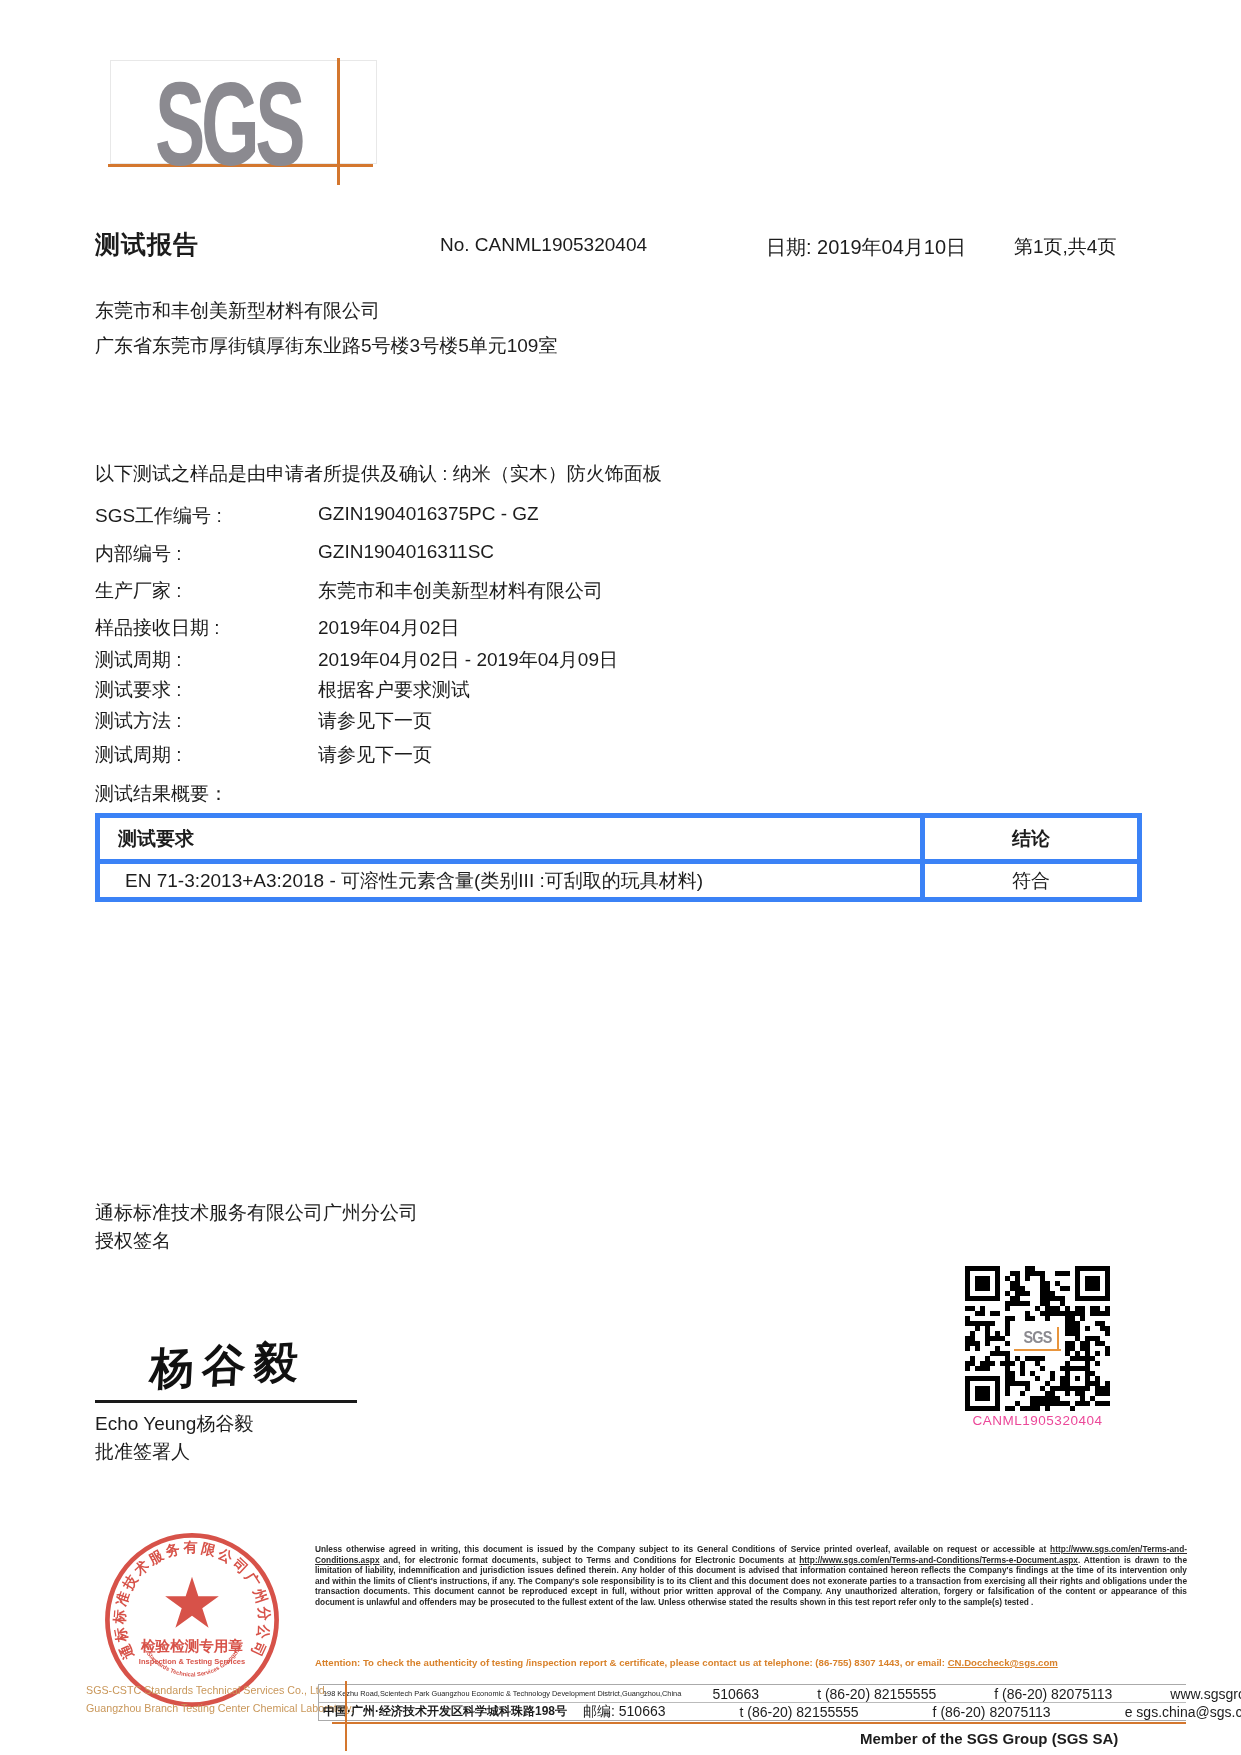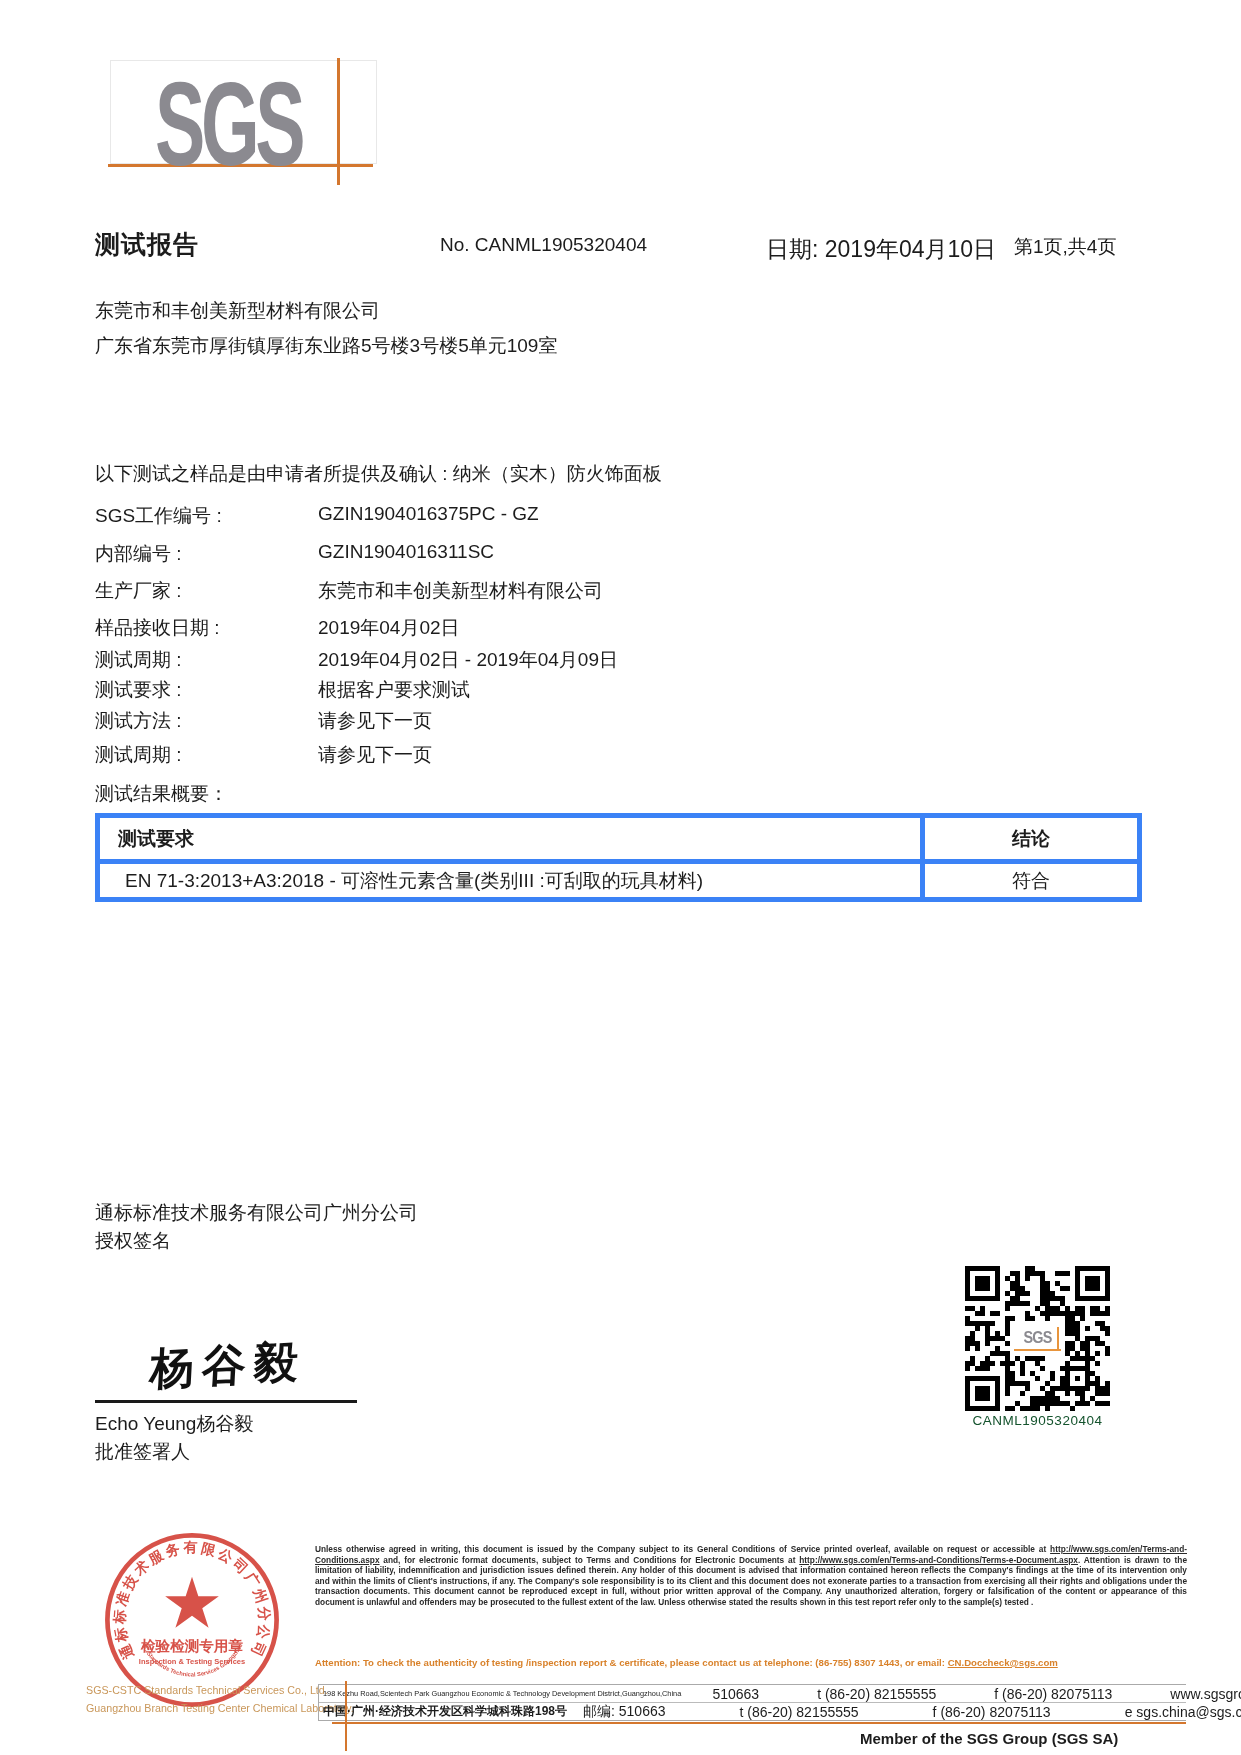--- a/index.html
+++ b/index.html
@@ -13,21 +13,21 @@
   .logo-frame { position:absolute; left:15px; top:5px; width:267px; height:104px; border:1px solid #e8e8e8; }
   .logo-text { position:absolute; left:60px; top:10px; font-size:118px; line-height:1;
                font-weight:bold; color:#8b8a90; letter-spacing:-7px;
                transform:scaleX(0.64); transform-origin:left top; }
   .logo-hline { position:absolute; left:13px; top:109px; width:265px; height:3px; background:#d4772e; }
   .logo-vline { position:absolute; left:242px; top:3px; width:3px; height:127px; background:#d4772e; }
 
   
   .doc-title { left:95px; top:228px; font-size:25px; font-weight:bold; letter-spacing:1px; }
   .report-no { left:440px; top:234px; font-size:19px; }
-  .report-date { left:766px; top:234px; font-size:23px; }
+  .report-date { left:766px; top:234px; font-size:20px; }
   .page-info { left:1002px; top:234px; font-size:19px;margin-left:12px; }
 
   .applicant-name { left:95px; top:298px; font-size:19px; }
   .applicant-address { left:95px; top:333px; font-size:19px; }
 
   .replace-line { left:95px; top:419px; font-size:20px; font-weight:bold; }
   .sample-line { left:95px; top:461px; font-size:19px; }
 
   .kv { left:95px; width:1050px; font-size:19px; }
   .kv .k { position:absolute; left:0; }
@@ -55,21 +55,21 @@
   
   .qr-wrap { left:965px; top:1266px; width:145px; height:168px; }
   .qr-svg { position:absolute; left:0; top:0; width:145px; height:145px; }
   .qr-center { position:absolute; left:49px; top:60px; width:47px; height:25px; background:#fff;
                display:flex; align-items:center; justify-content:center;
                border-bottom:2px solid #e8953d; }
   .qr-center .mini-sgs { font-size:17px; font-weight:bold; color:#8b8a90; letter-spacing:-1px;
                transform:scaleX(0.85); }
   .qr-center .mini-bar { position:absolute; right:2px; top:1px; width:2px; height:23px; background:#e8953d; }
   .qr-caption { position:absolute; left:-8px; top:147px; width:161px; text-align:center;
-                font-size:13.5px; color:#14532d; letter-spacing:0.5px; }
+                font-size:13.5px; color:#ec4899; letter-spacing:0.5px; }
 
   
   .stamp { left:98px; top:1526px; width:188px; height:188px; opacity:0.88; }
 
   .stamp-side-1 { left:86px; top:1684px; font-size:11.5px; color:#c9975a; transform:scaleX(0.93); transform-origin:left; }
   .stamp-side-2 { left:86px; top:1702px; font-size:11.5px; color:#c9975a; transform:scaleX(0.93); transform-origin:left; }
 
   
   .disclaimer { left:315px; top:1544px; width:872px; font-size:8.3px; line-height:10.6px;
                 text-align:justify; font-weight:bold; color:#2a2a2a; }

